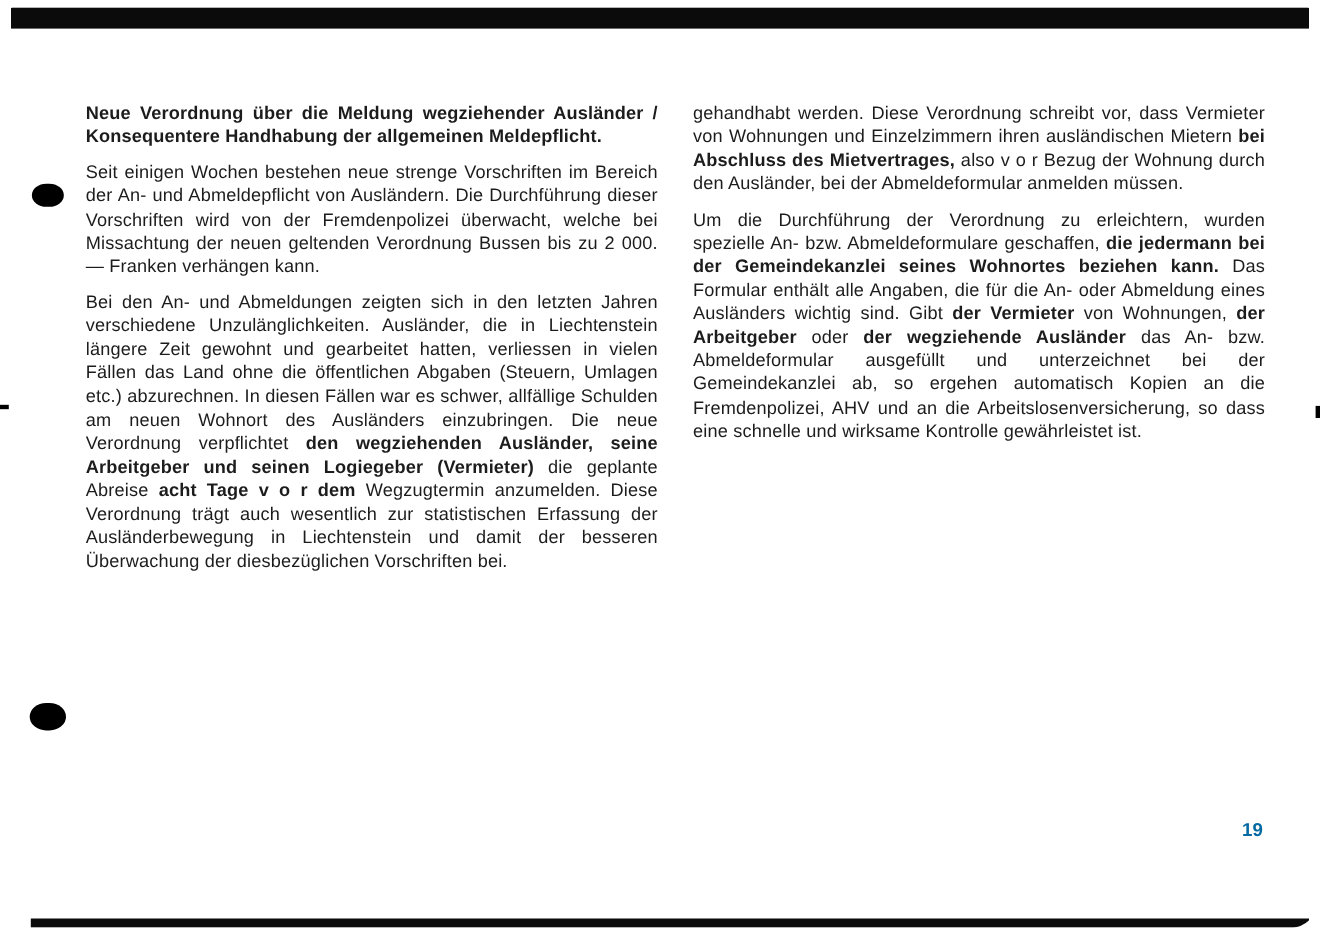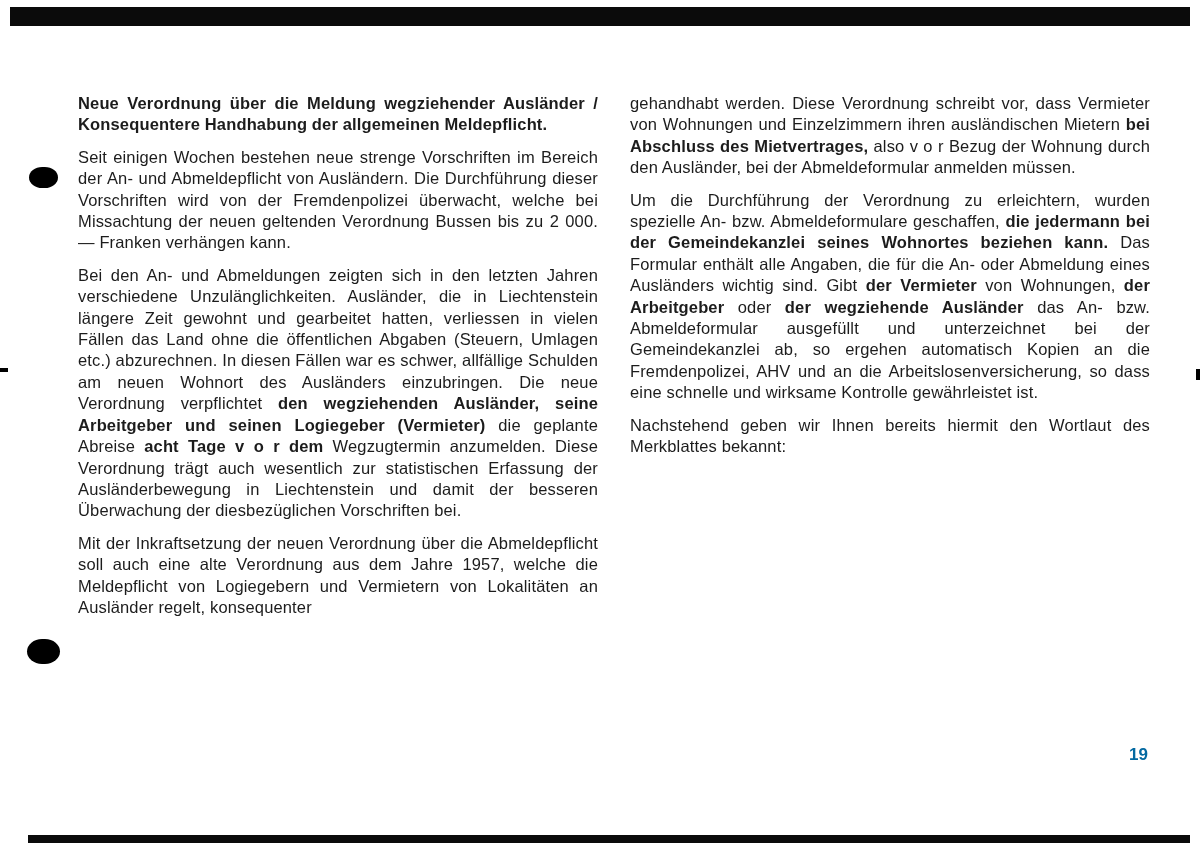--- a/index.html
+++ b/index.html
@@ -8,20 +8,21 @@
     background: #ffffff;
     font-family: "Liberation Sans", sans-serif;
   }
   .page {
     position: relative;
     width: 1200px;
     height: 844px;
     background: #ffffff;
     overflow: hidden;
     color: #1b1b1b;
+    border-radius: 29px;
   }
   .top-bar {
     position: absolute;
     left: 10px;
     top: 7px;
     width: 1180px;
     height: 19px;
     background: #0b0b0b;
   }
   .bottom-bar {
@@ -94,28 +95,26 @@
   <div class="punch-dot bottom"></div>
   <div class="edge-mark left"></div>
   <div class="edge-mark right"></div>
 
   <div class="columns">
     <div class="col">
       <p class="article-heading">Neue Verordnung über die Meldung wegziehender Ausländer / Konsequentere Handhabung der allgemeinen Meldepflicht.</p>
       <div>
           <p><span>Seit einigen Wochen bestehen neue strenge Vorschriften im Bereich der An- und Abmeldepflicht von Ausländern. Die Durchführung dieser Vorschriften wird von der Fremdenpolizei überwacht, welche bei Missachtung der neuen geltenden Verordnung Bussen bis zu 2 000.— Franken verhängen kann.</span></p>
           <p><span>Bei den An- und Abmeldungen zeigten sich in den letzten Jahren verschiedene Unzulänglichkeiten. Ausländer, die in Liechtenstein längere Zeit gewohnt und gearbeitet hatten, verliessen in vielen Fällen das Land ohne die öffentlichen Abgaben (Steuern, Umlagen etc.) abzurechnen. In diesen Fällen war es schwer, allfällige Schulden am neuen Wohnort des Ausländers einzubringen. Die neue Verordnung verpflichtet </span><strong>den wegziehenden Ausländer, seine Arbeitgeber und seinen Logiegeber (Vermieter)</strong><span> die geplante Abreise </span><strong>acht Tage v o r dem</strong><span> Wegzugtermin anzumelden. Diese Verordnung trägt auch wesentlich zur statistischen Erfassung der Ausländerbewegung in Liechtenstein und damit der besseren Überwachung der diesbezüglichen Vorschriften bei.</span></p>
-          <p><span>Mit der Inkraftsetzung der neuen Verordnung über die Abmeldepflicht soll auch eine alte Verordnung aus dem Jahre 1957, welche die Meldepflicht von Logiegebern und Vermietern von Lokalitäten an Ausländer regelt, konsequenter</span></p>
         </div>
     </div>
     <div class="col">
       <div>
           <p><span>gehandhabt werden. Diese Verordnung schreibt vor, dass Vermieter von Wohnungen und Einzelzimmern ihren ausländischen Mietern </span><strong>bei Abschluss des Mietvertrages,</strong><span> also v o r Bezug der Wohnung durch den Ausländer, bei der Abmeldeformular anmelden müssen.</span></p>
           <p><span>Um die Durchführung der Verordnung zu erleichtern, wurden spezielle An- bzw. Abmeldeformulare geschaffen, </span><strong>die jedermann bei der Gemeindekanzlei seines Wohnortes beziehen kann.</strong><span> Das Formular enthält alle Angaben, die für die An- oder Abmeldung eines Ausländers wichtig sind. Gibt </span><strong>der Vermieter</strong><span> von Wohnungen, </span><strong>der Arbeitgeber</strong><span> oder </span><strong>der wegziehende Ausländer</strong><span> das An- bzw. Abmeldeformular ausgefüllt und unterzeichnet bei der Gemeindekanzlei ab, so ergehen automatisch Kopien an die Fremdenpolizei, AHV und an die Arbeitslosenversicherung, so dass eine schnelle und wirksame Kontrolle gewährleistet ist.</span></p>
-          <p><span>Nachstehend geben wir Ihnen bereits hiermit den Wortlaut des Merkblattes bekannt:</span></p>
         </div>
     </div>
   </div>
 
   <div class="page-number">19</div>
 
   <div class="bottom-bar"></div>
 
 </div>
 

